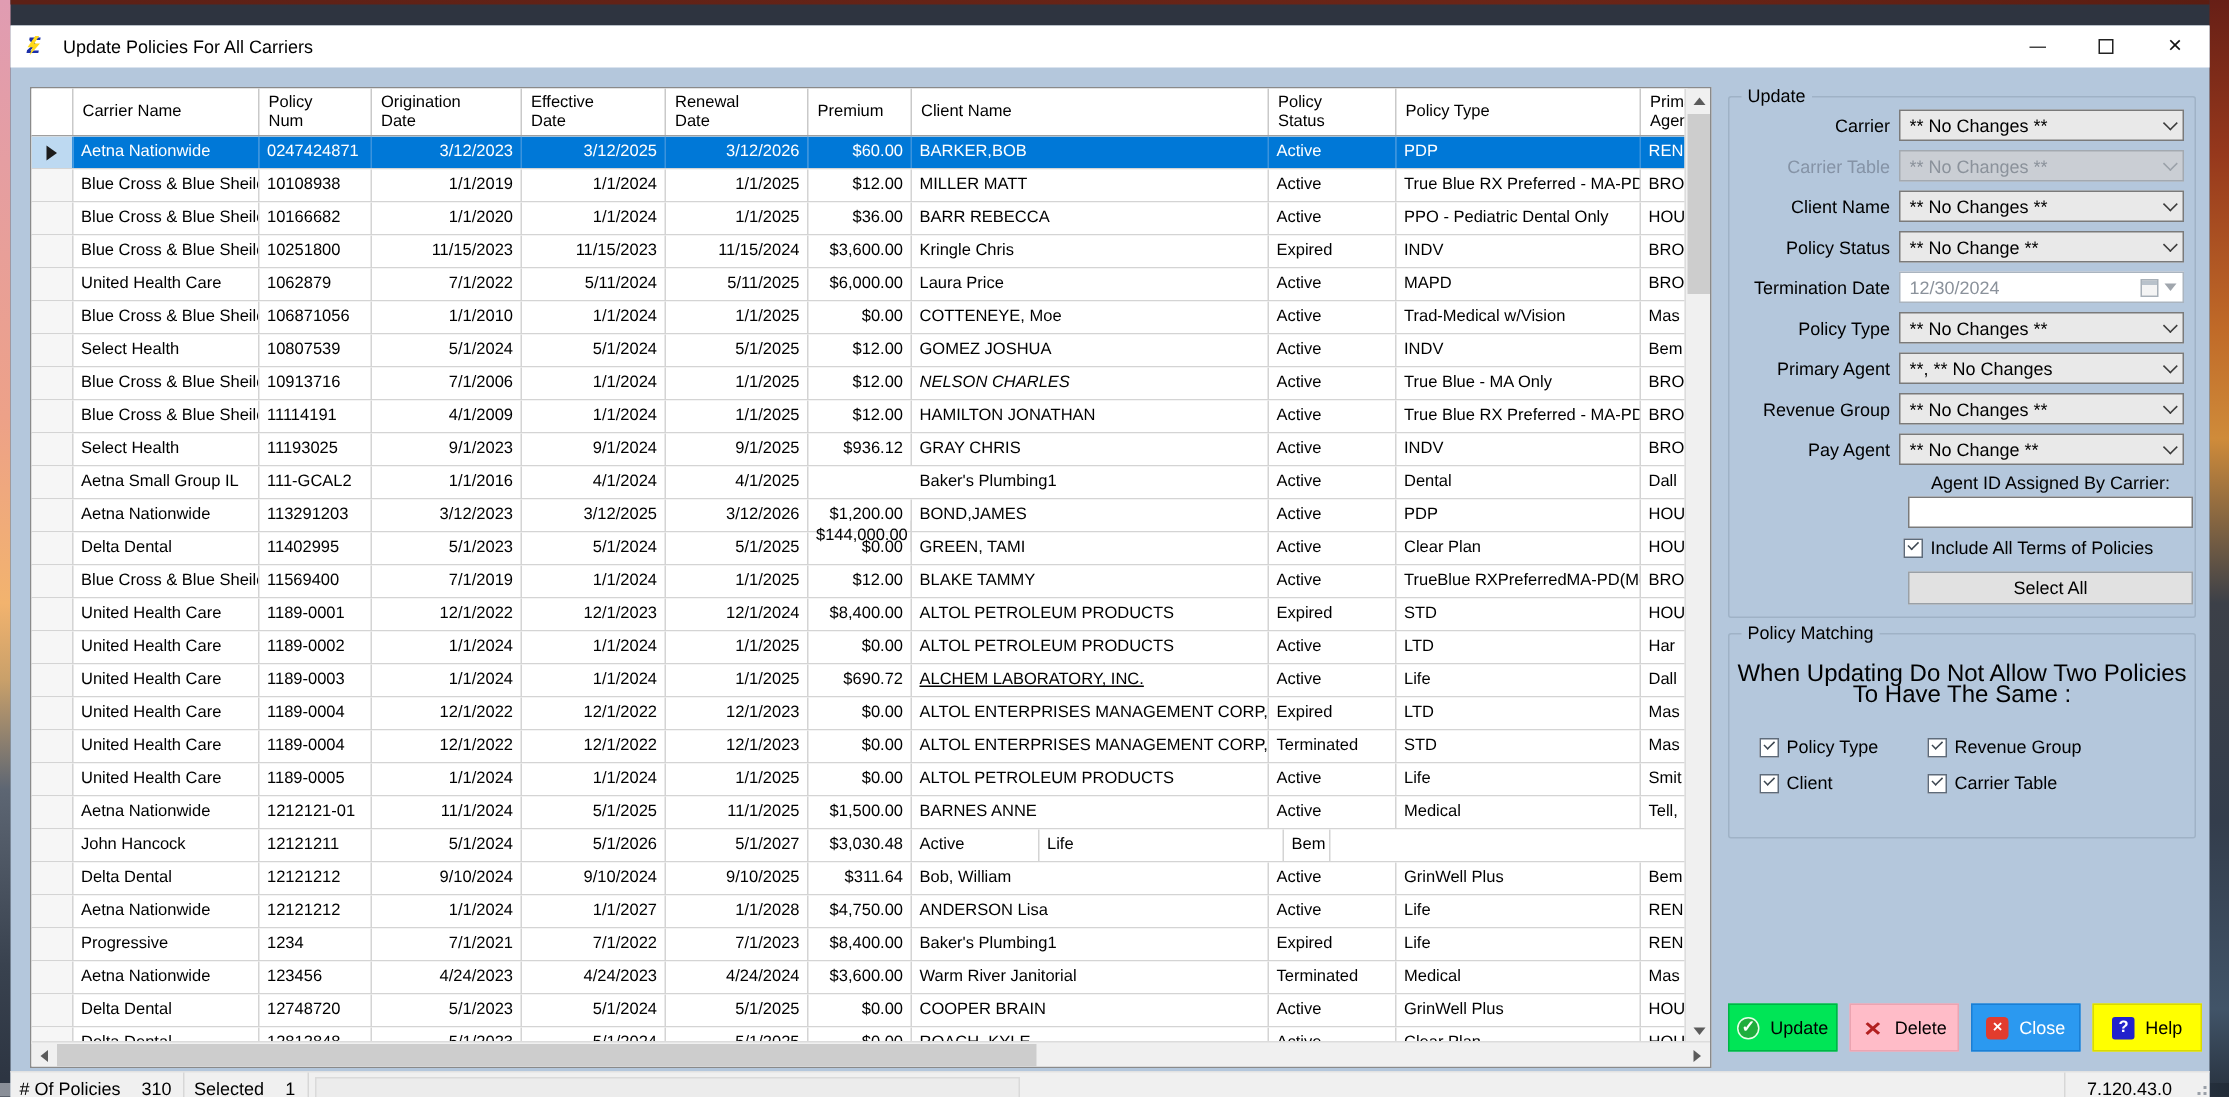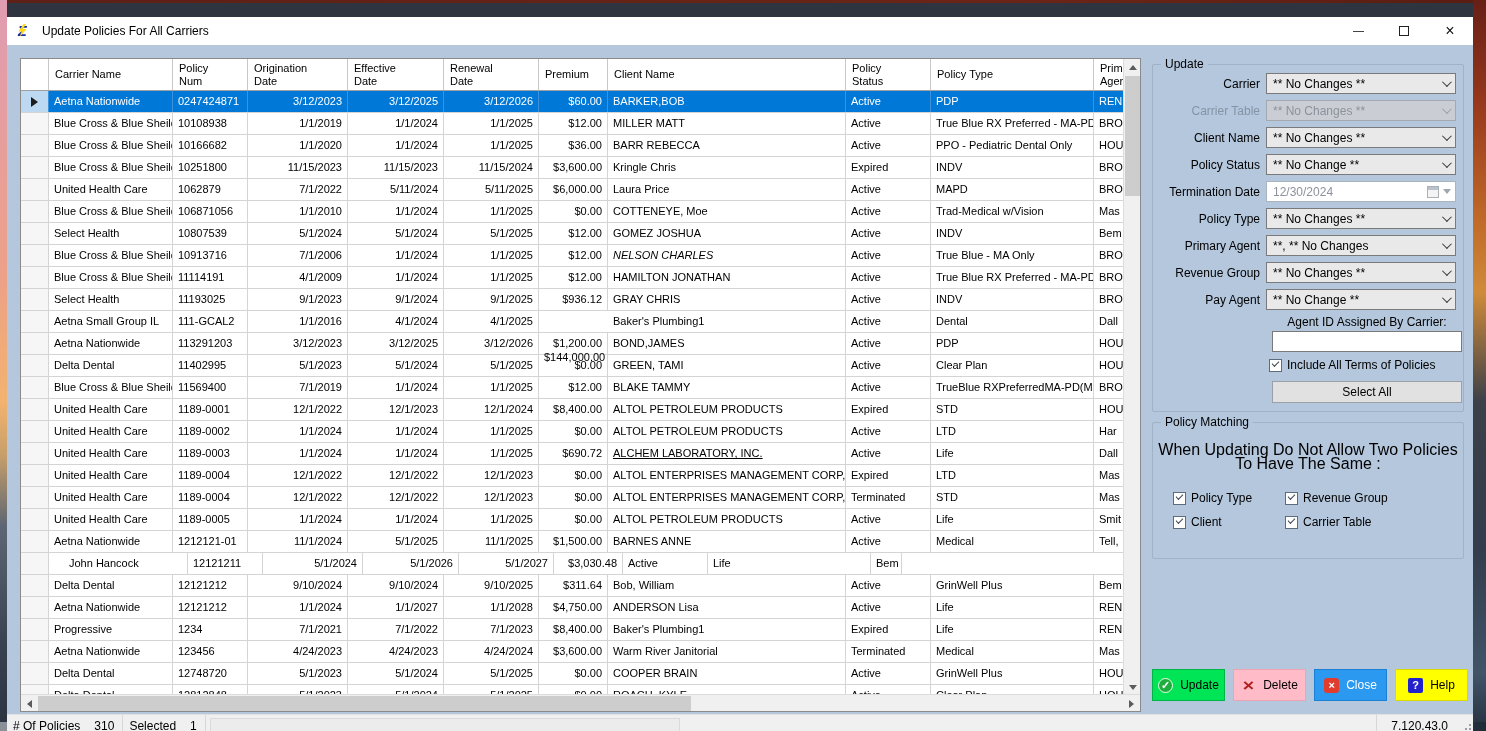--- a/index.html
+++ b/index.html
@@ -437,21 +437,21 @@
           <div class="cell a-right" style="width: 96px;">5/1/2025</div>
           <div class="cell a-right" style="width: 95px;">11/1/2025</div>
           <div class="cell a-right" style="width: 69px;">$1,500.00</div>
           <div class="cell a-left" style="width: 238px;">BARNES ANNE</div>
           <div class="cell a-left" style="width: 85px;">Active</div>
           <div class="cell a-left" style="width: 163px;">Medical</div>
           <div class="cell a-left" style="width: 31px;">Tell,</div>
         </div>
         <div class="grow">
           <div class="cell selcell" style="width: 28px;"></div>
-          <div class="cell a-left" style="width: 124px; margin-left: 15px;">John Hancock</div>
+          <div class="cell a-left" style="width: 124px;">John Hancock</div>
           <div class="cell a-left" style="width: 75px;">12121211</div>
           <div class="cell a-right" style="width: 100px;">5/1/2024</div>
           <div class="cell a-right" style="width: 96px;">5/1/2026</div>
           <div class="cell a-right" style="width: 95px;">5/1/2027</div>
           <div class="cell a-right" style="width: 69px;">$3,030.48</div>
           <div class="cell a-left" style="width: 85px;">Active</div>
           <div class="cell a-left" style="width: 163px;">Life</div>
           <div class="cell a-left" style="width: 31px;">Bem</div>
         </div>
         <div class="grow">

